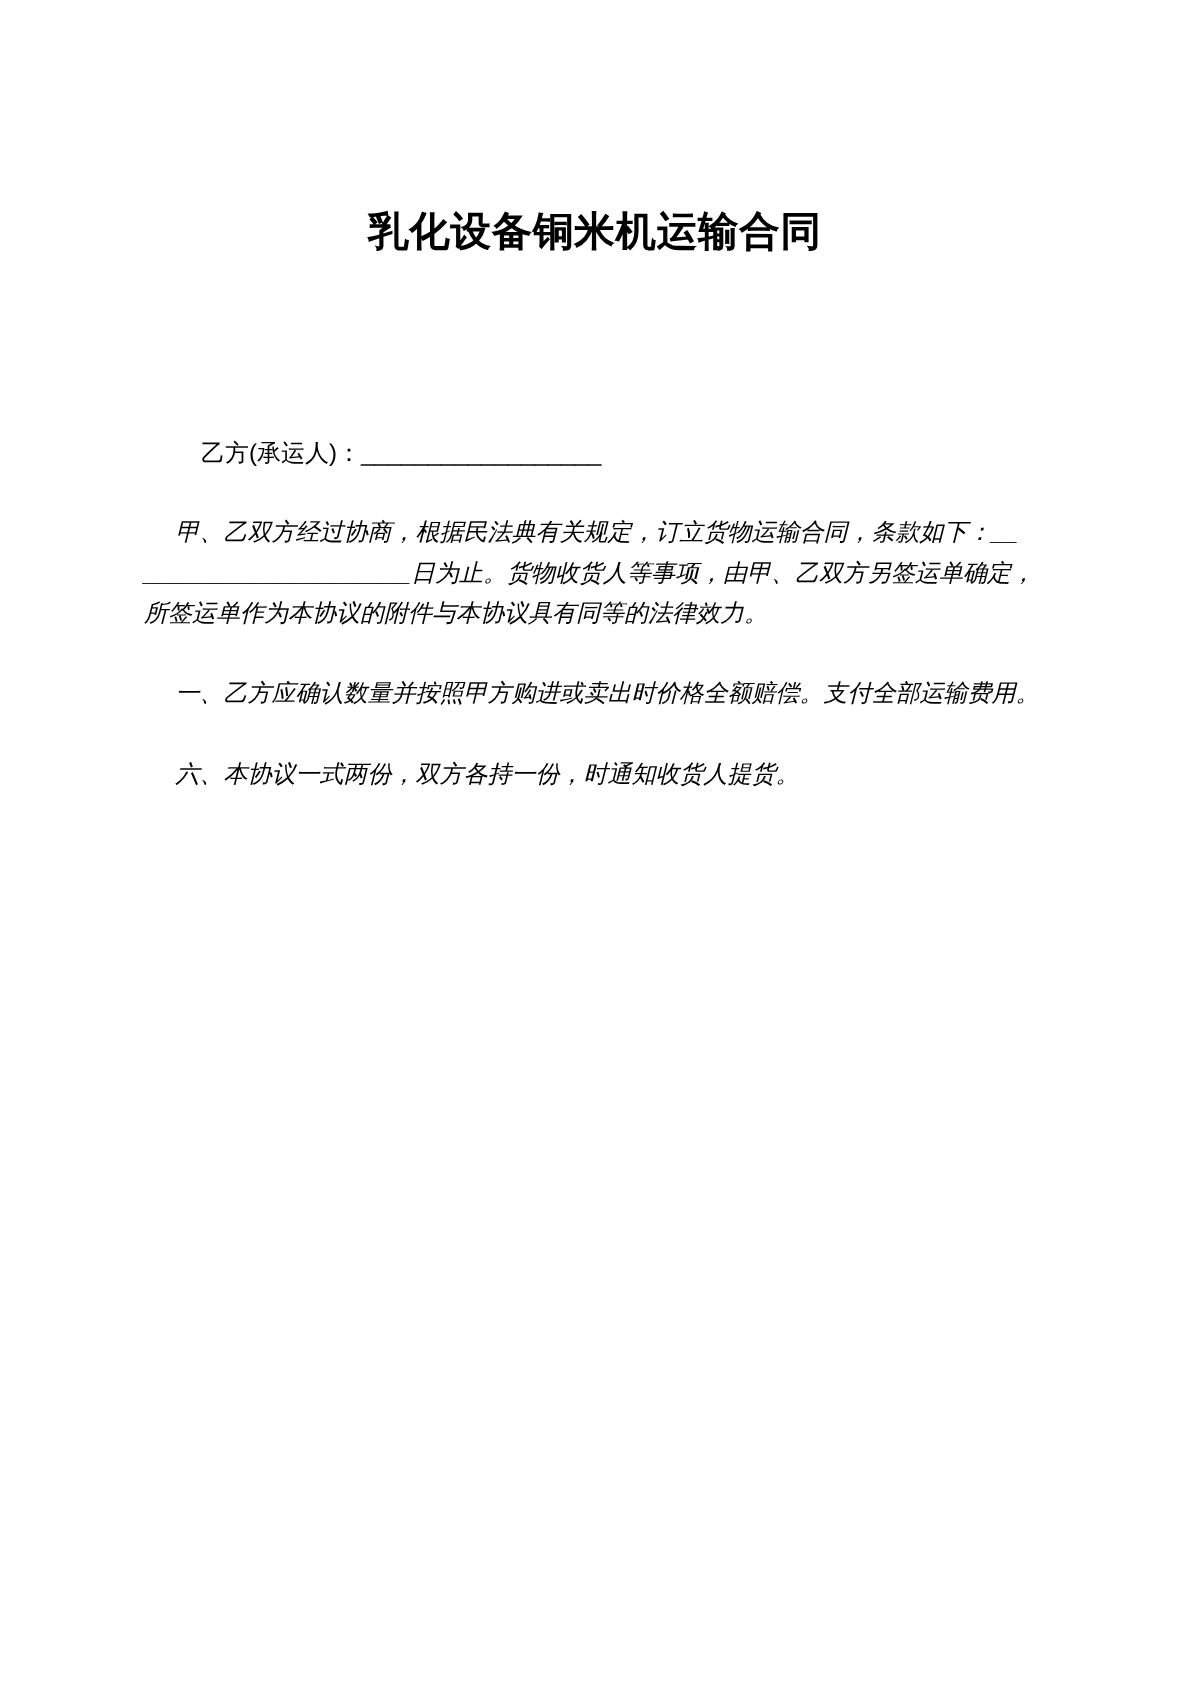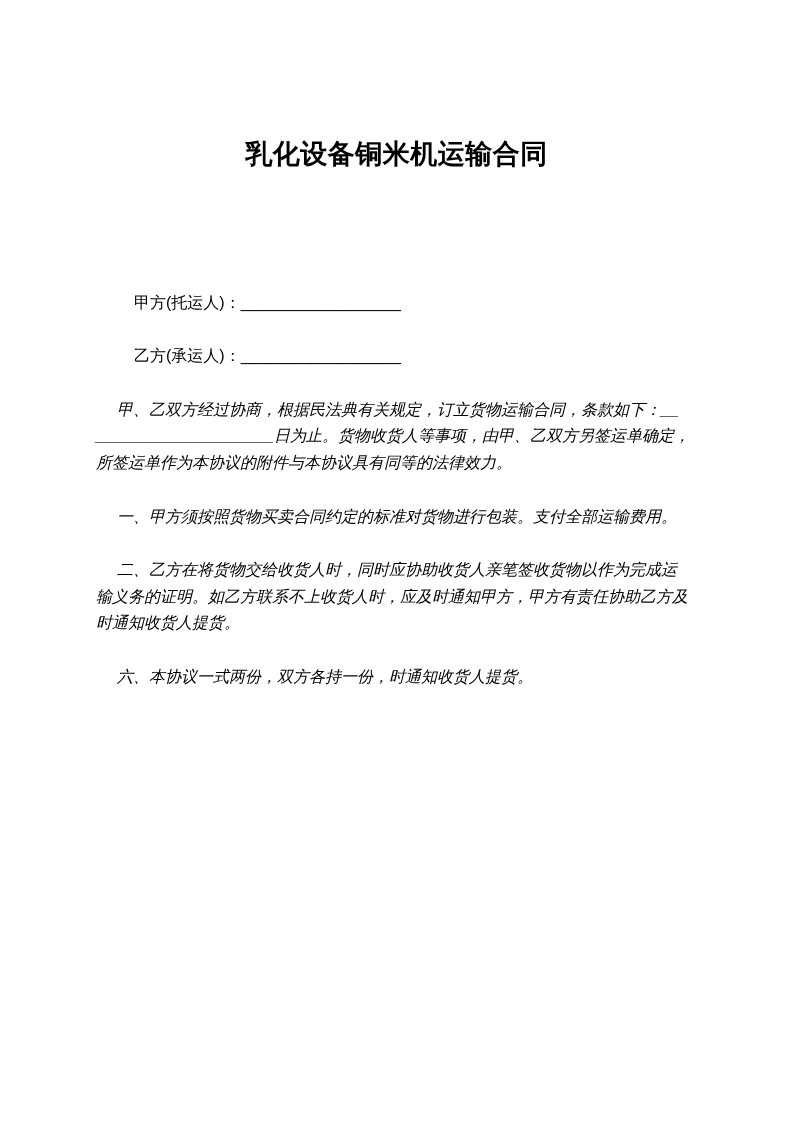--- a/index.html
+++ b/index.html
@@ -63,29 +63,27 @@
 </style>
 </head>
 <body>
 
 <div class="page">
 
   <h1 class="doc-title">乳化设备铜米机运输合同</h1>
 
   <div class="content">
 
-    <p class="party-line"><span>甲方(托运人)：</span><span class="blank">__________________</span></p>
 
     <p class="party-line"><span>乙方(承运人)：</span><span class="blank">__________________</span></p>
 
     <p class="para">甲、乙双方经过协商，根据民法典有关规定，订立货物运输合同，条款如下：__<br>____________________日为止。货物收货人等事项，由甲、乙双方另签运单确定，<br>所签运单作为本协议的附件与本协议具有同等的法律效力。</p>
 
-    <p class="para">一、甲方须按照货物买卖合同约定的标准对货物进行包装。支付全部运输费用。</p>
+    <p class="para">一、乙方应确认数量并按照甲方购进或卖出时价格全额赔偿。支付全部运输费用。</p>
 
-    <p class="para">二、乙方在将货物交给收货人时，同时应协助收货人亲笔签收货物以作为完成运<br>输义务的证明。如乙方联系不上收货人时，应及时通知甲方，甲方有责任协助乙方及<br>时通知收货人提货。</p>
 
 
 
 
     <p class="para">六、本协议一式两份，双方各持一份，时通知收货人提货。</p>
 
   </div>
 
   <div class="page-number">1</div>
 

